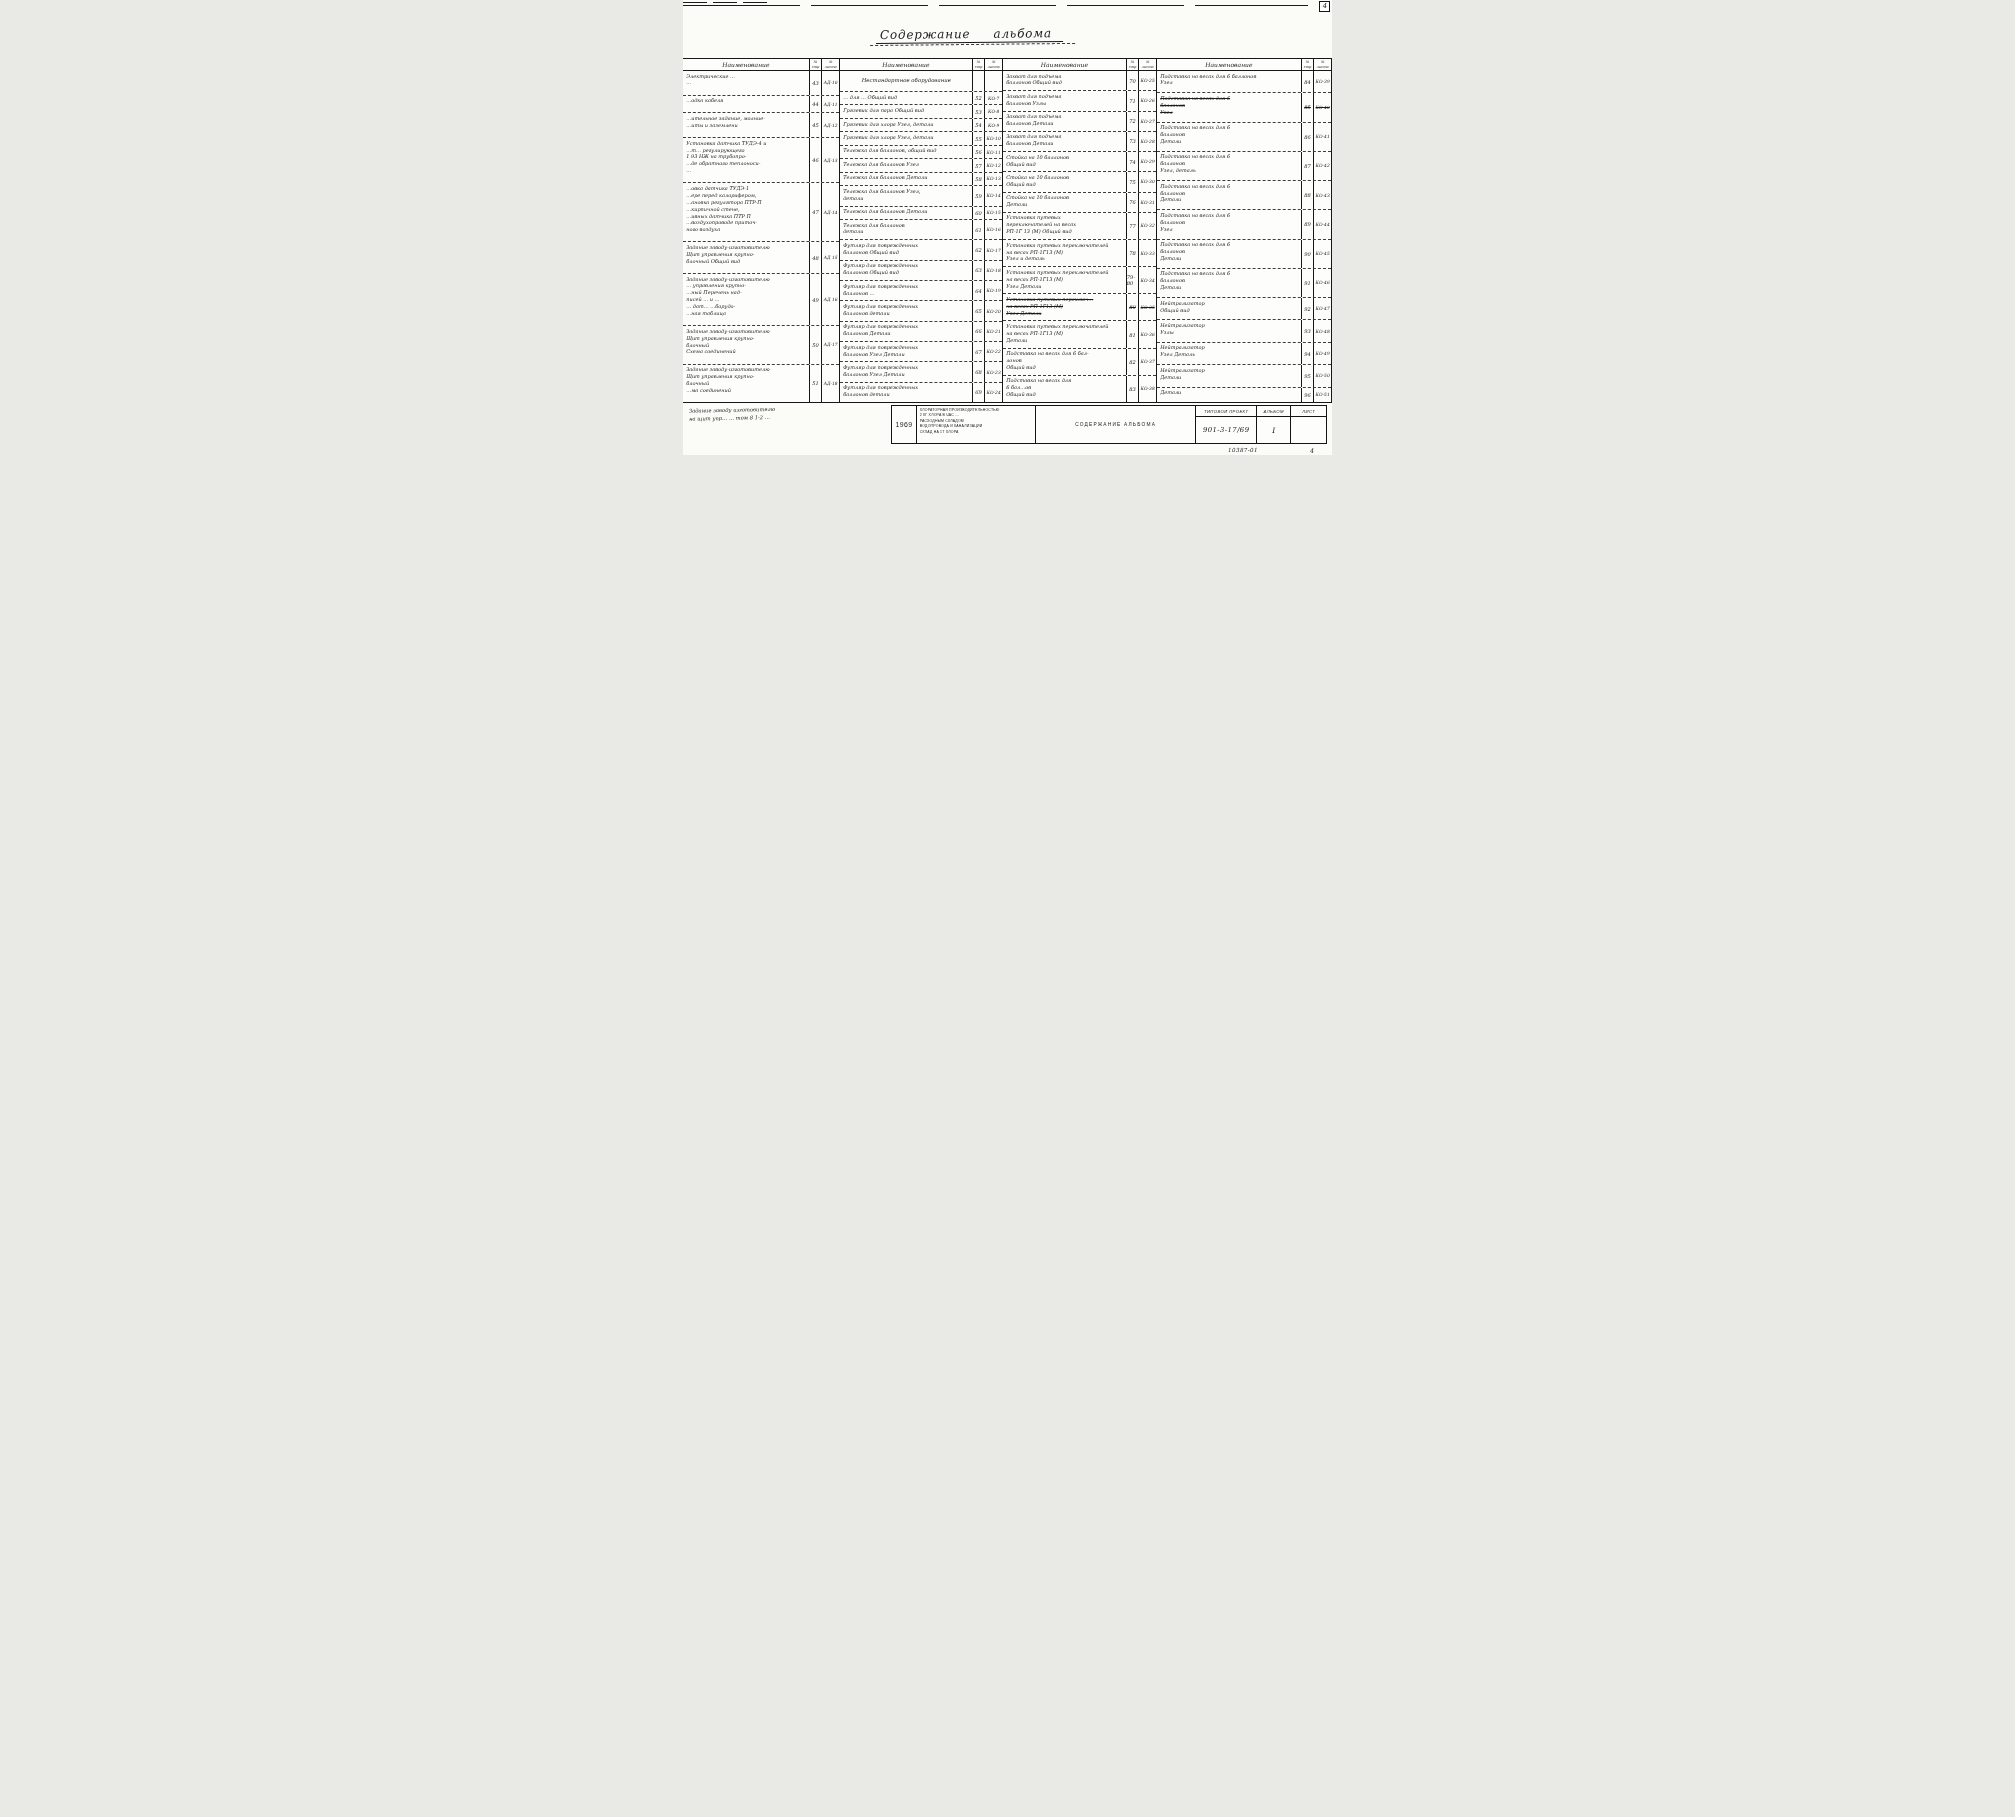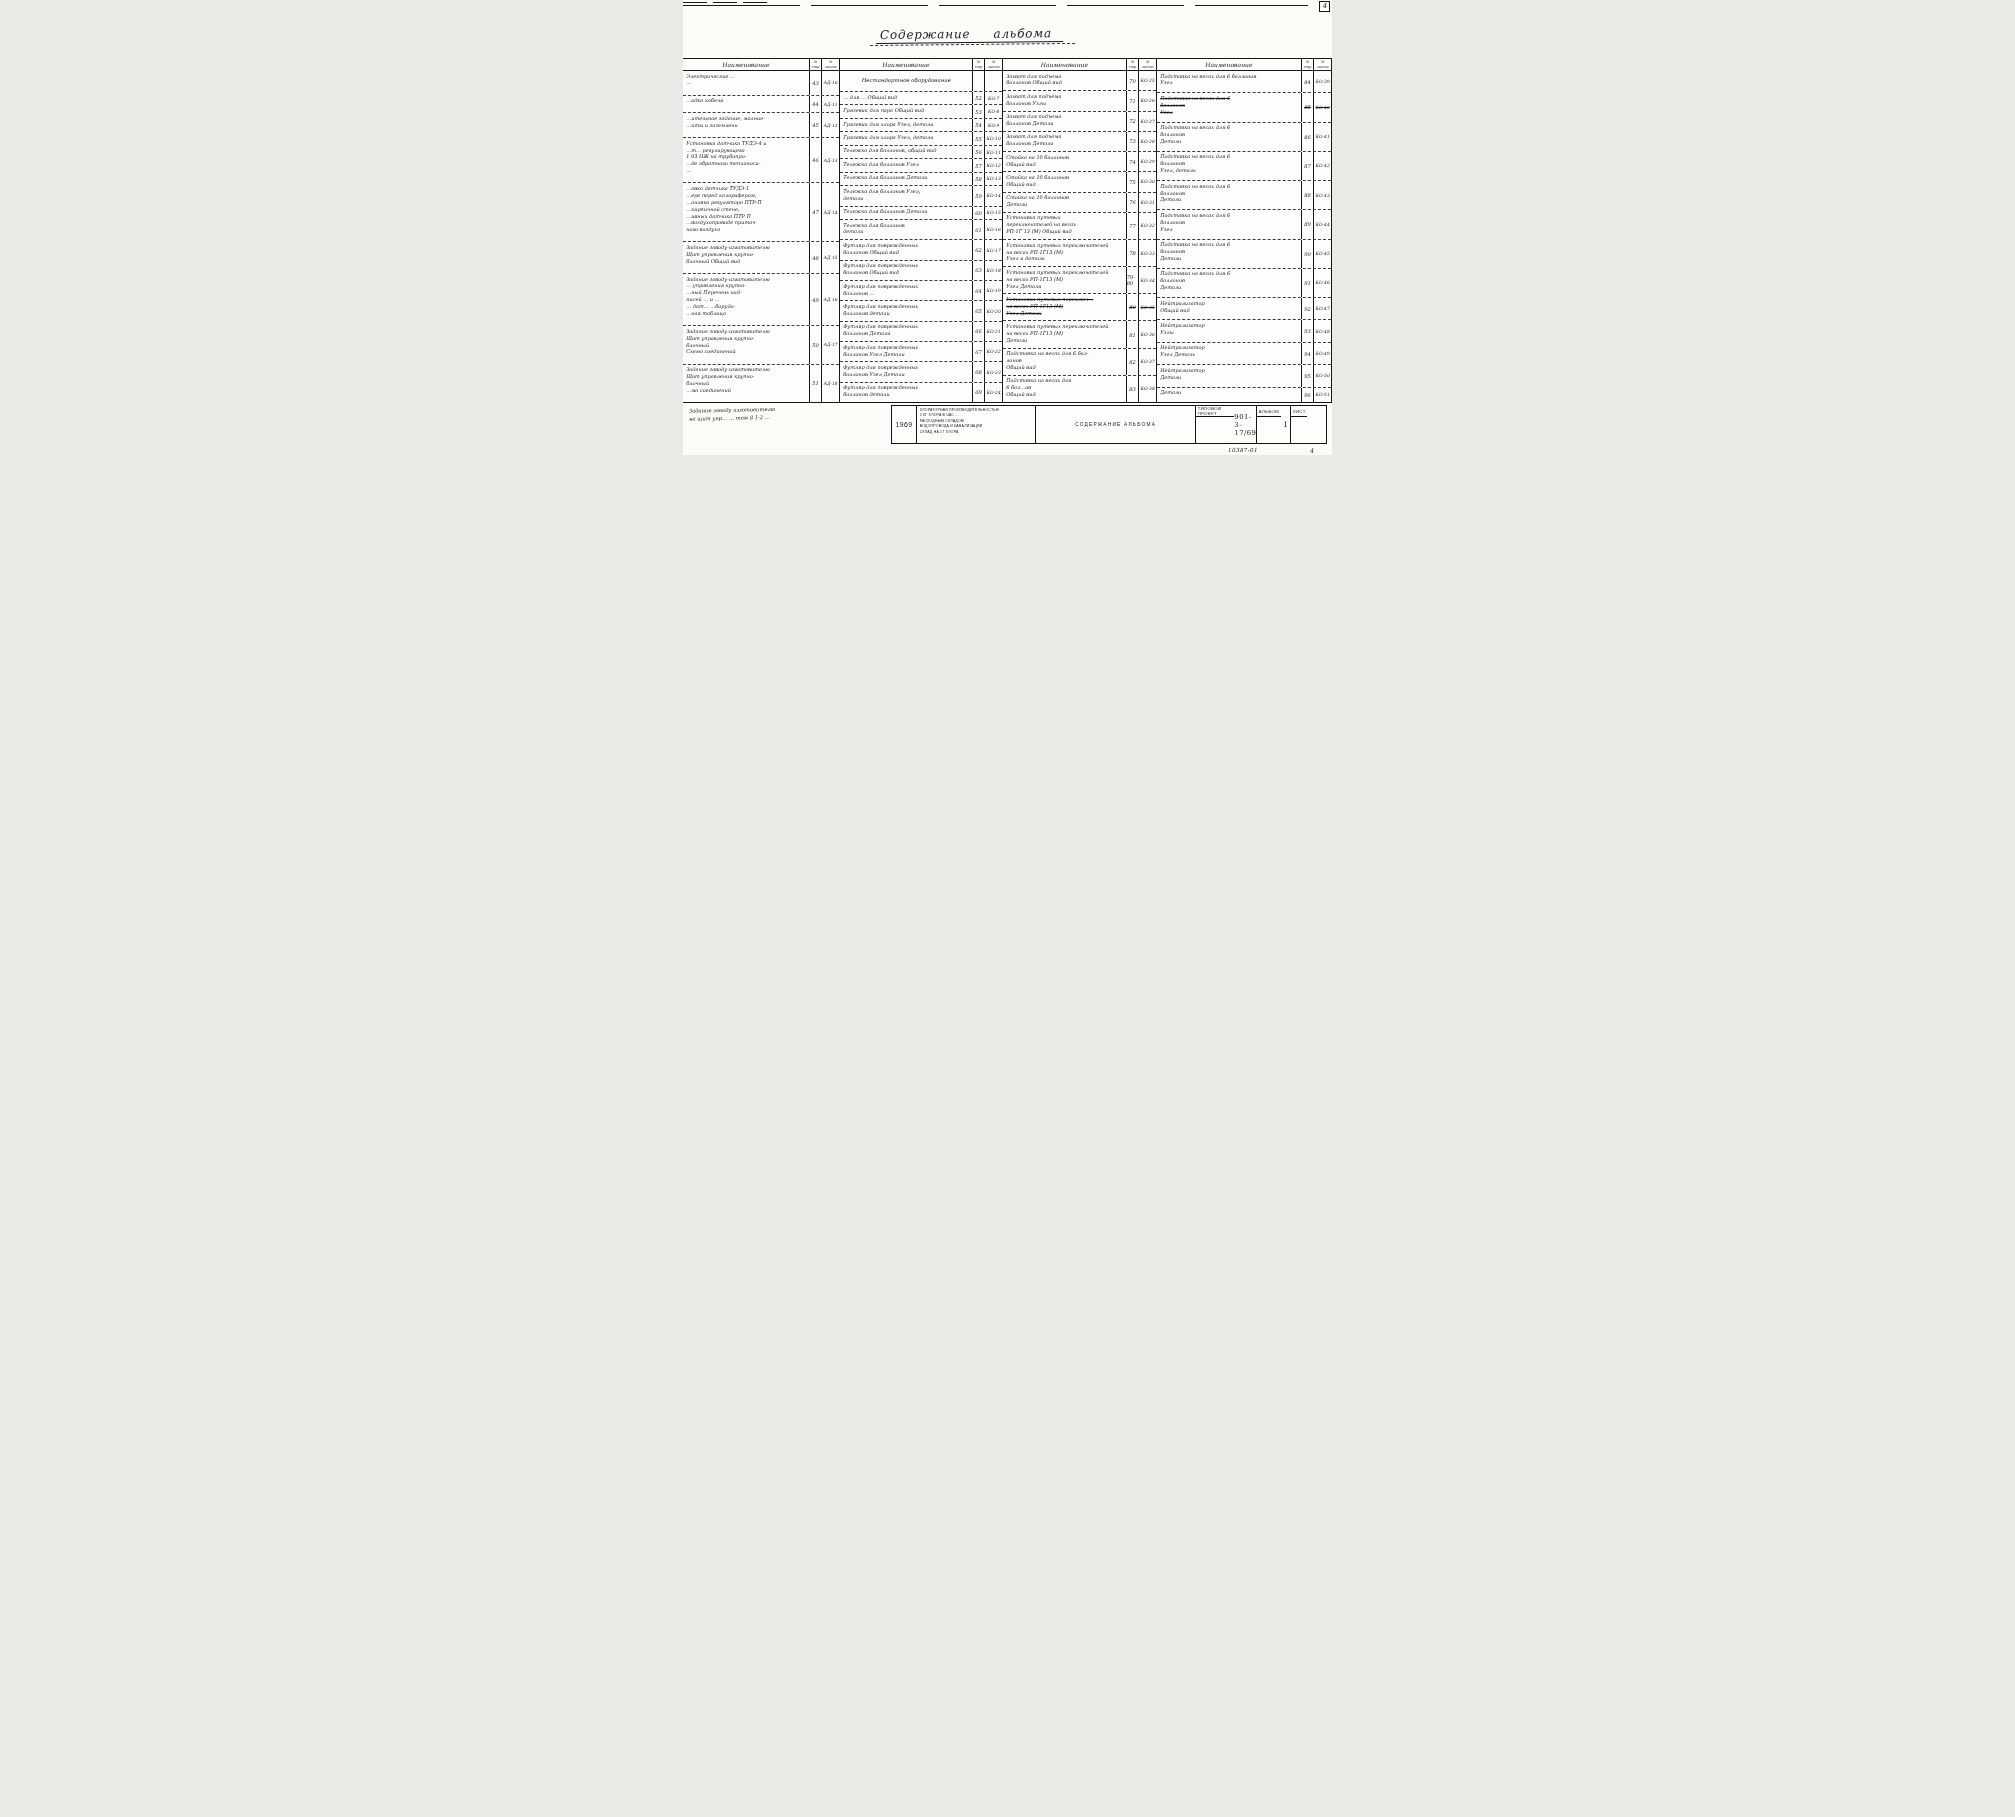--- a/index.html
+++ b/index.html
@@ -58,21 +58,21 @@
   
   .stamp { position:absolute; left:208px; top:405px; right:4.8px; height:39px;
            border:1.2px solid #141414; display:flex; background:#fdfdfb;
            font-family:"Liberation Sans", sans-serif; }
   .st-year { width:25px; border-right:1px solid #141414; display:flex; align-items:center;
              justify-content:center; font-size:6.9px; letter-spacing:0.4px; }
   .st-desc { width:119px; border-right:1px solid #141414; padding:2px 2.8px;
              font-size:3.5px; line-height:1.55; letter-spacing:0.2px; text-transform:uppercase; }
   .st-title { flex:1; border-right:1px solid #141414; display:flex; align-items:center;
               justify-content:center; font-size:4.8px; letter-spacing:1.2px; }
-  .st-col { display:flex; flex-direction:row; }
+  .st-col { display:flex; flex-direction:column;font-style:italic; }
   .st-col .lbl { height:11.3px; border-bottom:0.8px solid #141414; display:flex; align-items:center;
                  justify-content:center; font-size:4.2px; letter-spacing:0.4px; padding:0 1.6px; }
   .st-col .val { flex:1; display:flex; align-items:center; justify-content:center;
                  font-family:"DejaVu Serif", serif; }
   .st-proj { width:61px; border-right:1px solid #141414; }
   .st-proj .val { font-size:6.9px; letter-spacing:0.4px; }
   .st-album { width:34px; border-right:1px solid #141414; }
   .st-album .val { font-size:7.7px; }
   .st-list { width:35px; }
   .footer-code  { position:absolute; left:545px; top:447px; font-size:5.6px; font-style:italic;

